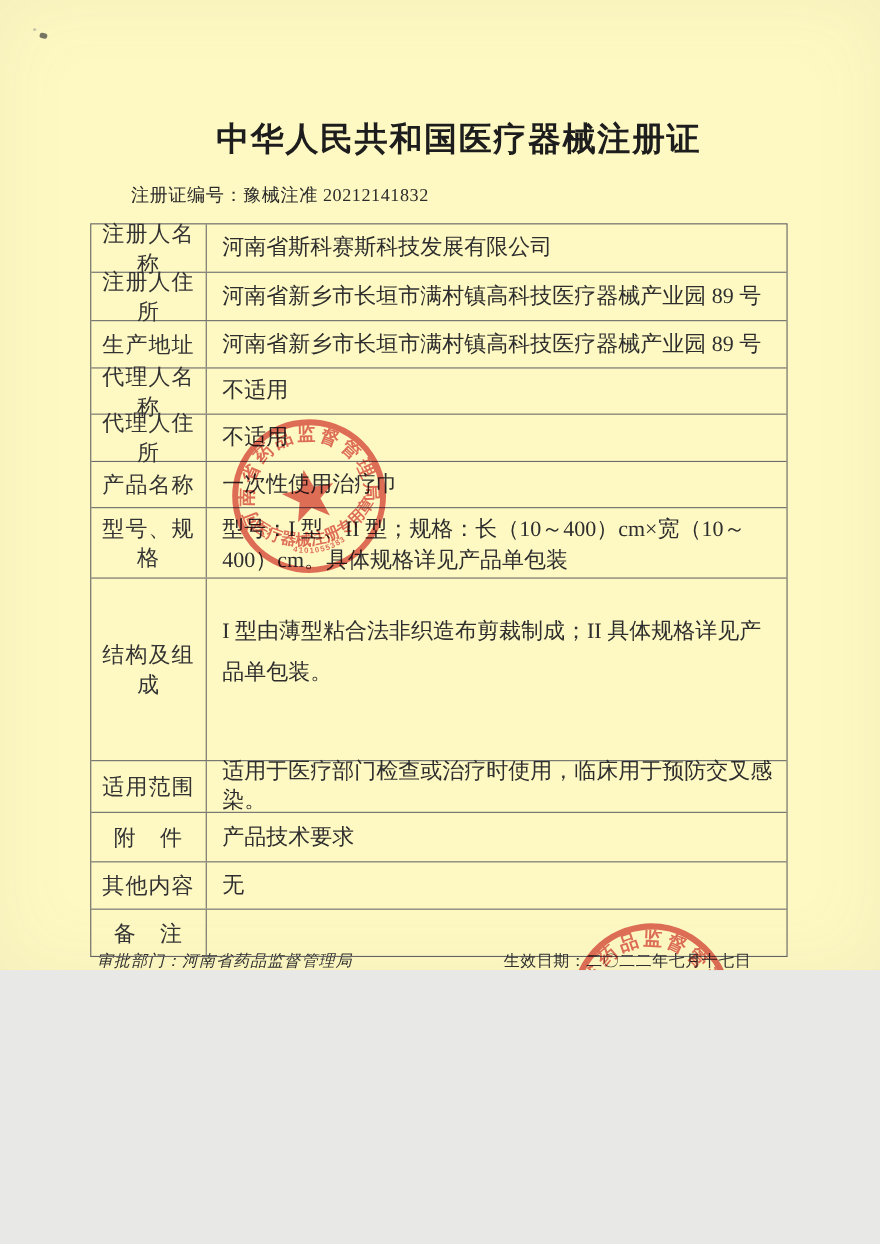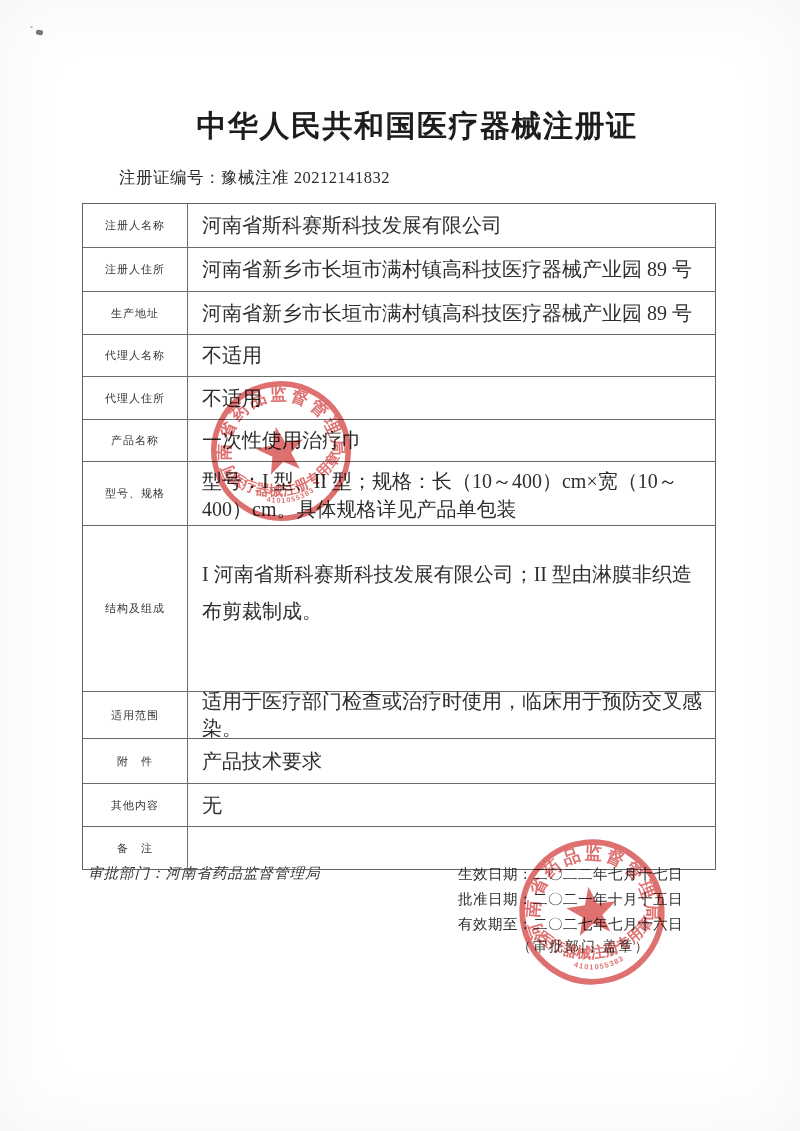--- a/index.html
+++ b/index.html
@@ -1,18 +1,18 @@
 <!DOCTYPE html>
 <html><head>
 <meta charset="utf-8">
 <style>
   html,body{margin:0;padding:0;background:#e8e8e6;}
   .page{
-    position:relative;width:800px;height:1131px;margin:0 auto;
-    background:#ffffff;
+    position:relative;width:800px;height:882px;margin:0 auto;
+    background:#fef9c3;
     box-shadow:inset 0 0 70px rgba(120,110,90,.07);
     overflow:hidden;
     font-family:"Liberation Serif","DejaVu Serif",serif;
     color:#2e2e2e;
   }
   .speck{position:absolute;border-radius:2px;}
   .title{
     position:absolute;top:106px;left:0;width:800px;
     padding-left:34px;box-sizing:border-box;
     text-align:center;font-size:30px;font-weight:bold;color:#1d1d1d;
@@ -25,21 +25,21 @@
   .regtable{
     position:absolute;left:82px;top:203px;width:634px;
     border:1.6px solid #636363;box-sizing:border-box;
     display:flex;flex-direction:column;background:transparent;z-index:2;
   }
   .trow{display:flex;border-bottom:1.5px solid #6b6b6b;box-sizing:border-box;}
   .trow:last-child{border-bottom:none;}
   .tlabel{
     width:105px;flex:none;border-right:1.5px solid #6b6b6b;box-sizing:border-box;
     display:flex;align-items:center;justify-content:center;
-    font-size:11px;color:#333;letter-spacing:1px;text-align:center;
+    font-size:20px;color:#333;letter-spacing:1px;text-align:center;
   }
   .tvalue{
     flex:1;display:flex;align-items:center;box-sizing:border-box;
     padding:0 10px 0 14px;font-size:20px;line-height:27px;color:#2e2e2e;
   }
   .r1{height:44px}.r2{height:44px}.r3{height:43px}.r4{height:42px}
   .r5{height:43px}.r6{height:42px}
   .r7{height:64px}
   .r7 .tvalue{align-items:flex-start;padding-top:5px;line-height:28px;}
   .r8{height:166px}
@@ -101,21 +101,21 @@
     <div class="trow r6">
       <div class="tlabel">产品名称</div>
       <div class="tvalue">一次性使用治疗巾</div>
     </div>
     <div class="trow r7">
       <div class="tlabel">型号、规格</div>
       <div class="tvalue">型号：I 型、II 型；规格：长（10～400）cm×宽（10～400）cm。具体规格详见产品单包装</div>
     </div>
     <div class="trow r8">
       <div class="tlabel">结构及组成</div>
-      <div class="tvalue">I 河南省斯科赛斯科技发展有限公司；II 型由淋膜非织造布剪裁制成。</div>
+      <div class="tvalue">I 型由薄型粘合法非织造布剪裁制成；II 具体规格详见产品单包装。</div>
     </div>
     <div class="trow r9">
       <div class="tlabel">适用范围</div>
       <div class="tvalue">适用于医疗部门检查或治疗时使用，临床用于预防交叉感染。</div>
     </div>
     <div class="trow r10">
       <div class="tlabel">附　件</div>
       <div class="tvalue">产品技术要求</div>
     </div>
     <div class="trow r11">

